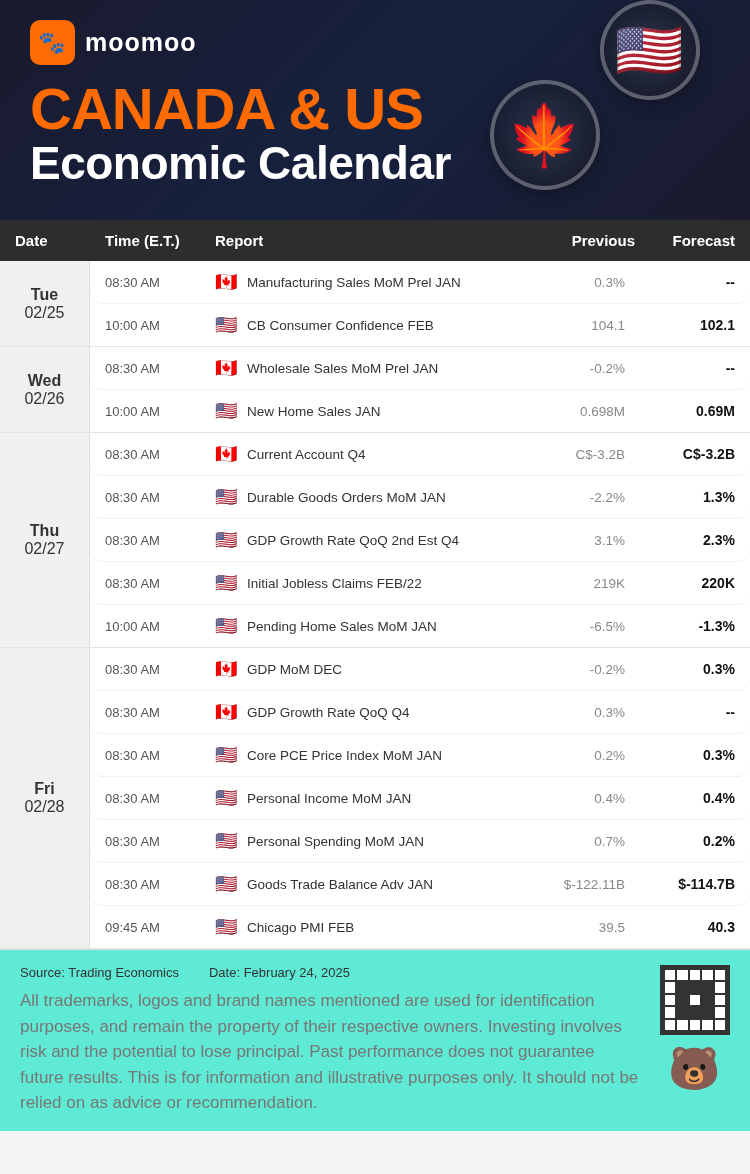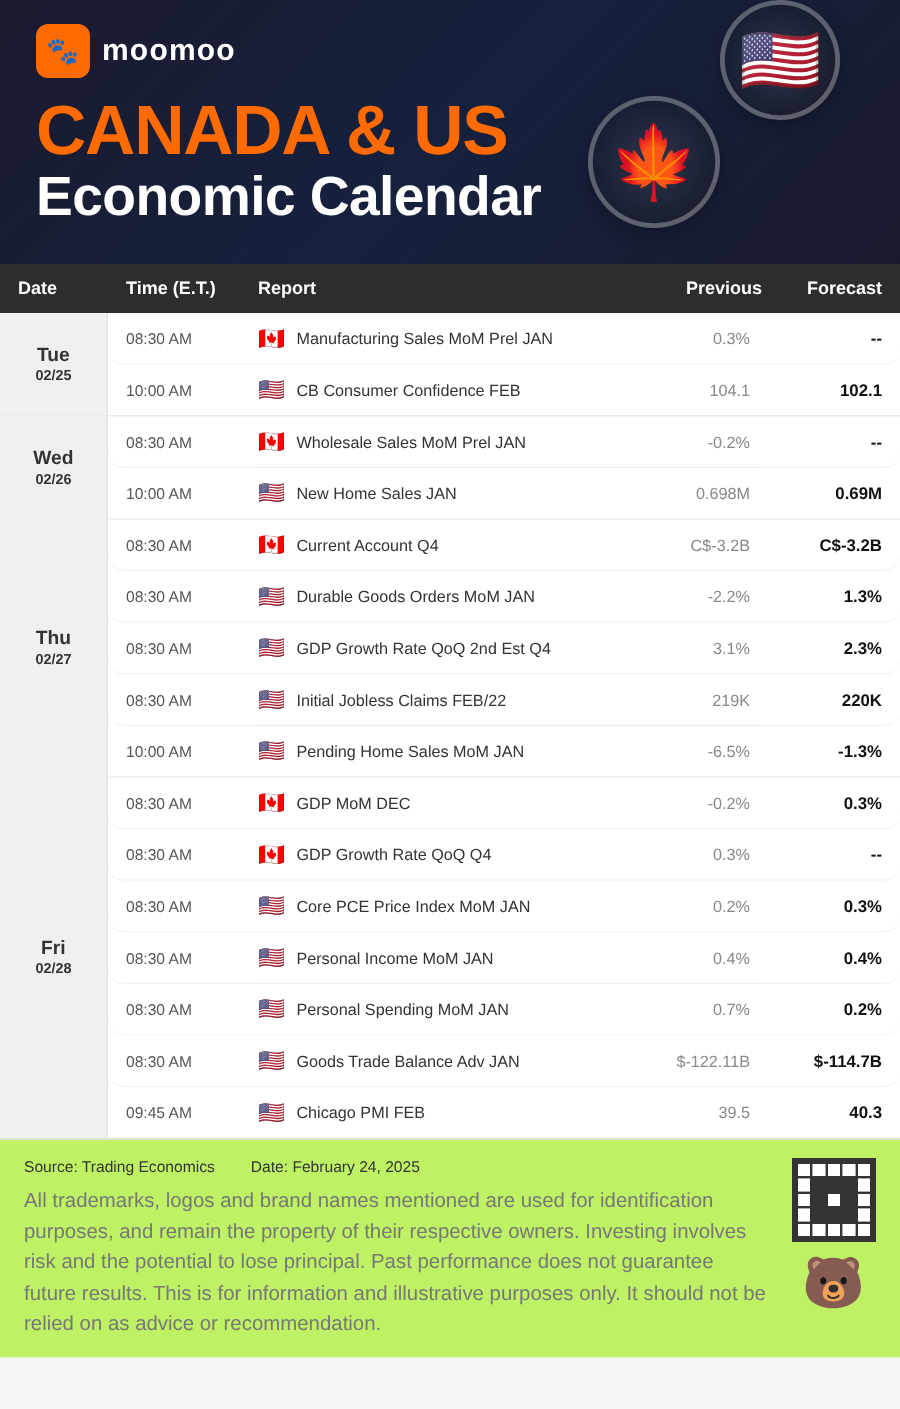--- a/index.html
+++ b/index.html
@@ -145,22 +145,22 @@
       border-right: 1px solid #e0e0e0;
     }
 
     .day-label .day-name {
       font-size: 16px;
       font-weight: 700;
       color: #333;
     }
 
     .day-label .day-date {
-      font-size: 12px;
-      font-weight: 700;
+      font-size: 16px;
+      font-weight: 400;
       color: #333;
     }
 
     .day-rows {
       flex: 1;
       display: flex;
       flex-direction: column;
     }
 
     .data-row {
@@ -202,21 +202,21 @@
     }
 
     .forecast-cell {
       text-align: right;
       font-size: 14px;
       font-weight: 700;
       color: #111;
     }
 
     .footer-section {
-      background: #bef264;
+      background: #5eead4;
       padding: 15px 20px;
       border-top: 1px solid #ddd;
       display: flex;
       gap: 20px;
       align-items: flex-start;
     }
 
     .footer-text-block {
       flex: 1;
     }

